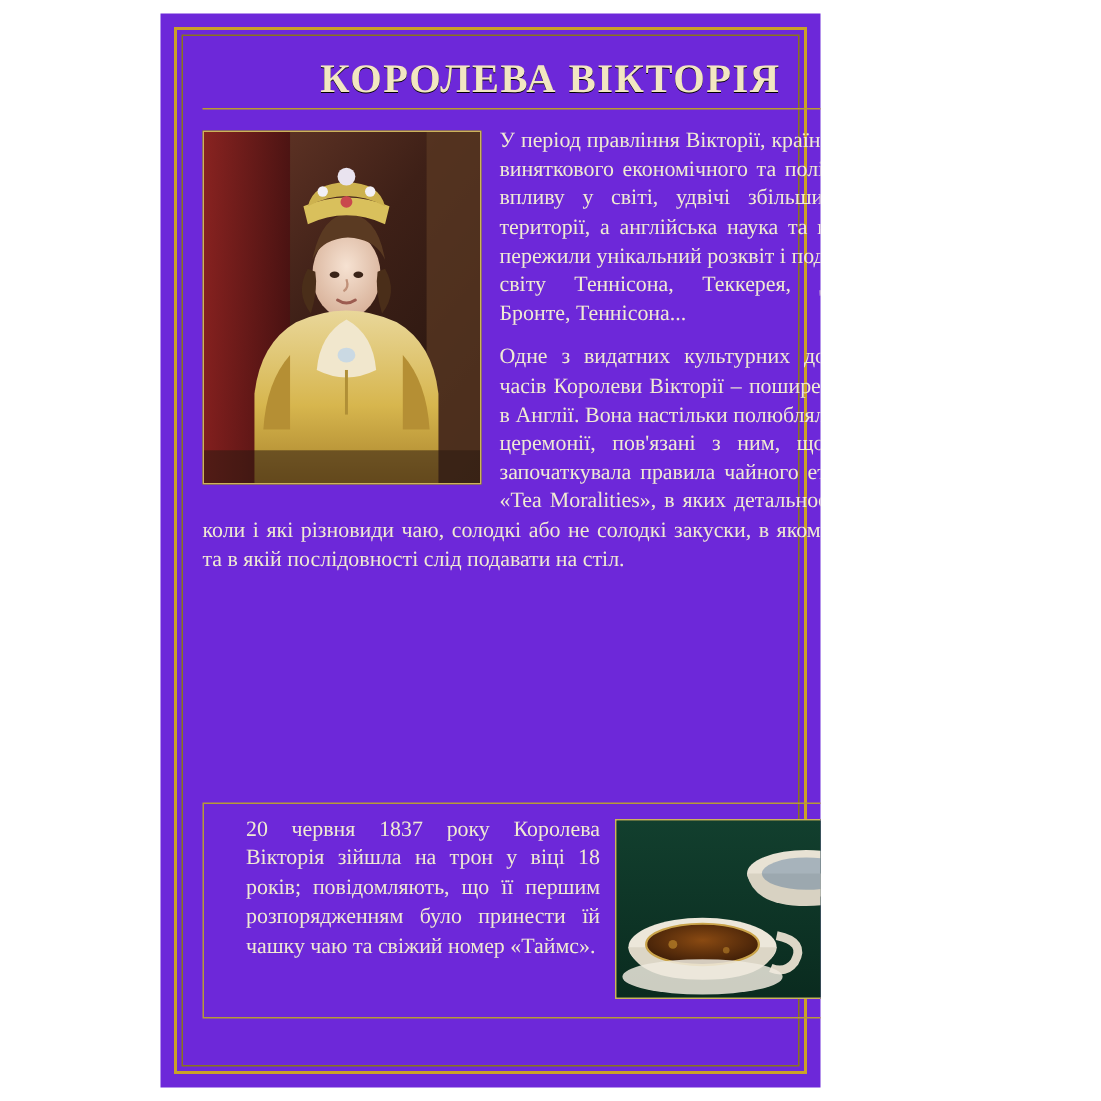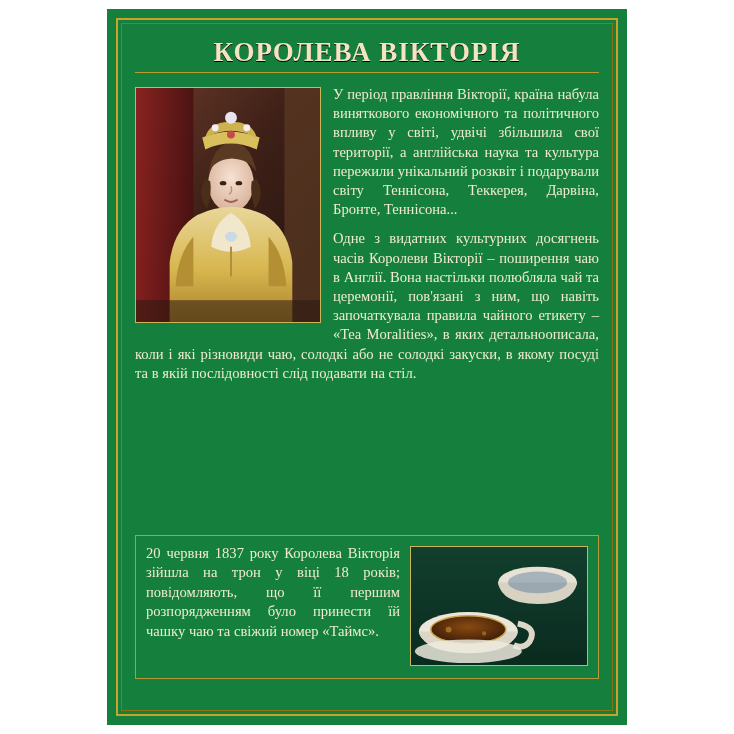--- a/index.html
+++ b/index.html
@@ -8,23 +8,23 @@
     width: 734px;
     height: 734px;
     background: #ffffff;
     font-family: "Liberation Serif", "DejaVu Serif", serif;
   }
 
   #card {
     position: absolute;
     left: 107px;
     top: 9px;
-    width: 520px;
+    width: 440px;
     height: 716px;
-    background: #15803d;
+    background: #6d28d9;
     box-sizing: border-box;
     overflow: hidden;
   }
 
   
   #frame-outer {
     position: absolute;
     left: 9px;
     top: 9px;
     right: 9px;
@@ -92,21 +92,21 @@
 
   p.body.tight { margin-bottom: 8px; }
 
   #lower-box {
     position: absolute;
     left: 0;
     right: 0;
     bottom: 22px;
     border: 1px solid #b79a36;
     box-sizing: border-box;
-    padding: 8px 10px 8px 10px;
+    padding: 8px 10px 8px 28px;
     min-height: 136px;
   }
 
   #lower-box p {
     color: #f0ead3;
     font-size: 14.6px;
     line-height: 19.4px;
     text-align: justify;
     margin: 0;
   }

